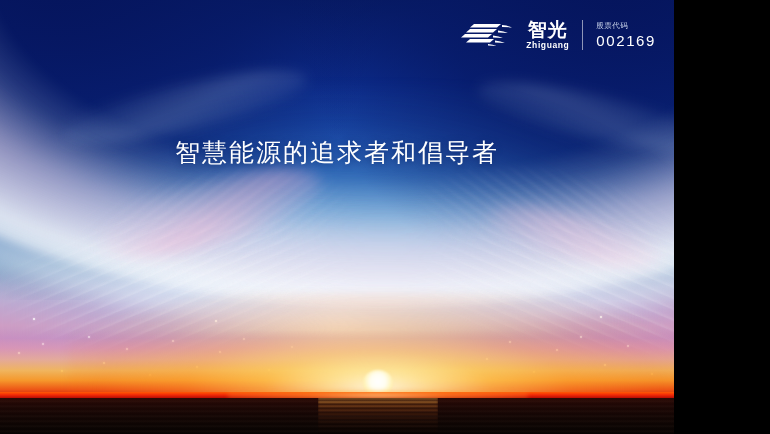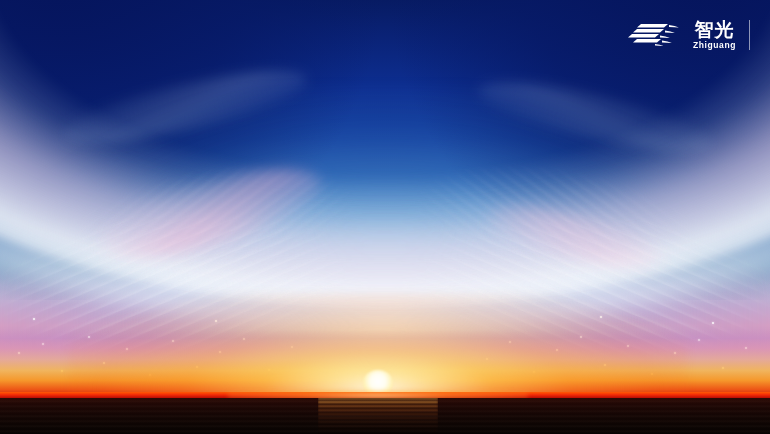--- a/index.html
+++ b/index.html
@@ -6,21 +6,21 @@
     margin: 0;
     padding: 0;
     background: #000;
   }
   body {
     font-family: "Liberation Sans", "DejaVu Sans", sans-serif;
   }
 
   #stage {
     position: relative;
-    width: 770px;
+    width: 674px;
     height: 434px;
     overflow: hidden;
     background: #061a5e;
   }
 
   
   .sky-base {
     position: absolute;
     left: 0; top: 0; right: 0; bottom: 0;
     background: linear-gradient(to bottom,
@@ -525,19 +525,24 @@
       </svg>
     </span>
 
     <span class="logo-word">
       <span class="logo-cn">智光</span>
       <span class="logo-en">Zhiguang</span>
     </span>
 
     <span class="logo-divider"></span>
 
+    <span class="stock-block">
+      <span class="stock-label">股票代码</span>
+      <span class="stock-code">002169</span>
+    </span>
 
   </div>
 
   <div class="tagline">
+    <div class="tagline-cn">智慧能源的追求者和倡导者</div>
   </div>
 
 </div>
 
 </body></html>

